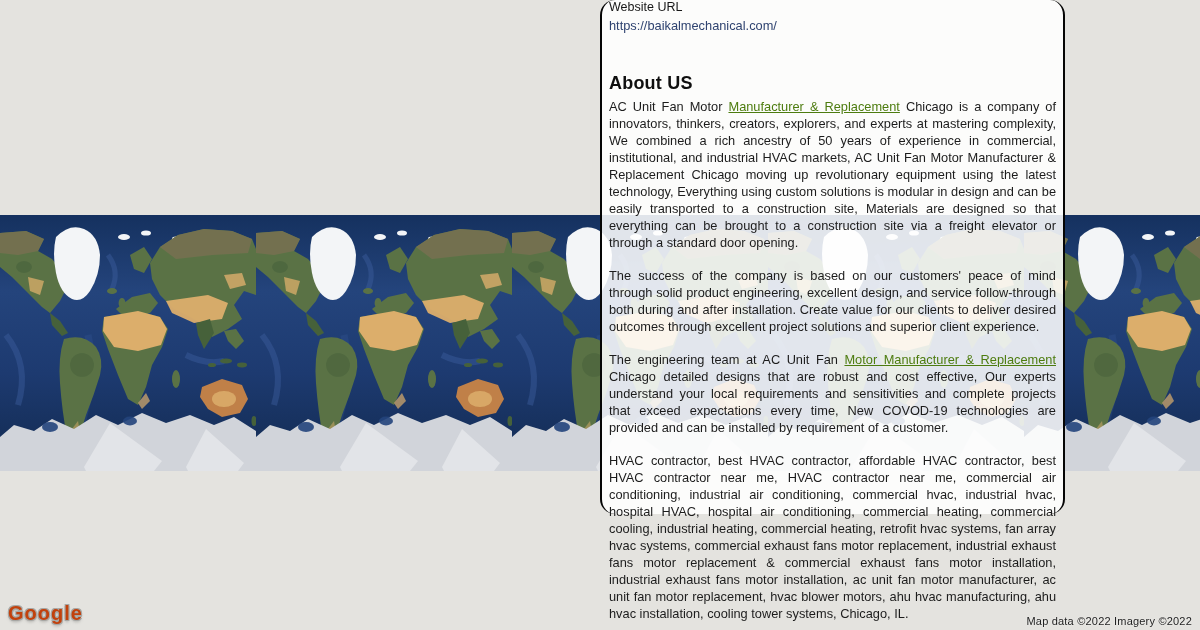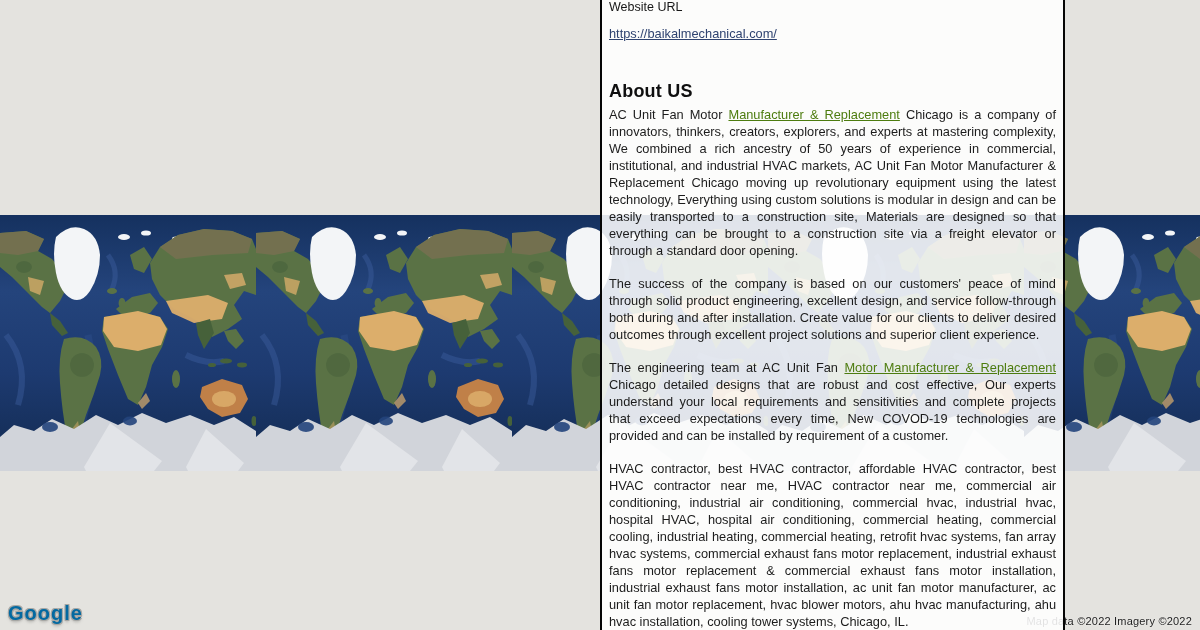--- a/index.html
+++ b/index.html
@@ -9,44 +9,45 @@
     font-family:"Liberation Sans", sans-serif;
     background:var(--background-gray,#e4e3df);
   }
   
   #map-canvas { position:absolute; left:0; top:0; z-index:0; display:block; }
   .bg { fill:var(--background-gray,#e4e3df); }
 
   .google-logo {
     position:absolute; left:8px; bottom:5px; z-index:1;
     font-size:20px; font-weight:bold; letter-spacing:1px;
-    color:#0369a1;
+    color:#c2410c;
     text-shadow:-1px -1px 0 #a7a7a4, 1px -1px 0 #a7a7a4, -1px 1px 0 #a7a7a4,
                  1px 1px 0 #a7a7a4, 0 2px 3px rgba(120,120,118,.55);
   }
   .map-attribution {
     position:absolute; right:8px; bottom:3px; z-index:1;
     font-size:11px; color:#1d1d1d; letter-spacing:.2px;
     text-shadow:0 0 2px rgba(255,255,255,.8);
     white-space:nowrap;
   }
 
   
   .info-panel {
-    position:absolute; left:600px; top:0; width:465px; height:630px; z-index:2;
+    position:absolute; left:600px; top:0; width:465px; height:514px; z-index:2;
     background:rgba(255,255,255,0.87);
     border-left:2px solid #050505; border-right:2px solid #050505;
     padding:0 7px;
     color:#1c1c1c;
+    border-radius:15px;
   }
   .field-label { font-size:12.5px; line-height:15px; padding-top:0; color:#161616; }
   .url-link {
-    display:inline-block; margin-top:11px;
+    display:inline-block; margin-top:3px;
     font-size:12.8px; line-height:15px;
-    color:#2f4370; text-decoration:underline; cursor:pointer;
+    color:#2f4370; cursor:pointer;
   }
   .section-heading {
     font-size:18px; line-height:21px; font-weight:700; color:#0f0f0f;
     margin:39px 0 4px 0; letter-spacing:.2px;
   }
   .info-panel p {
     font-size:12.8px; line-height:17px; text-align:justify;
     margin:0 0 16px 0; color:#1c1c1c;
   }
   .info-panel p.last { margin-bottom:0; }

